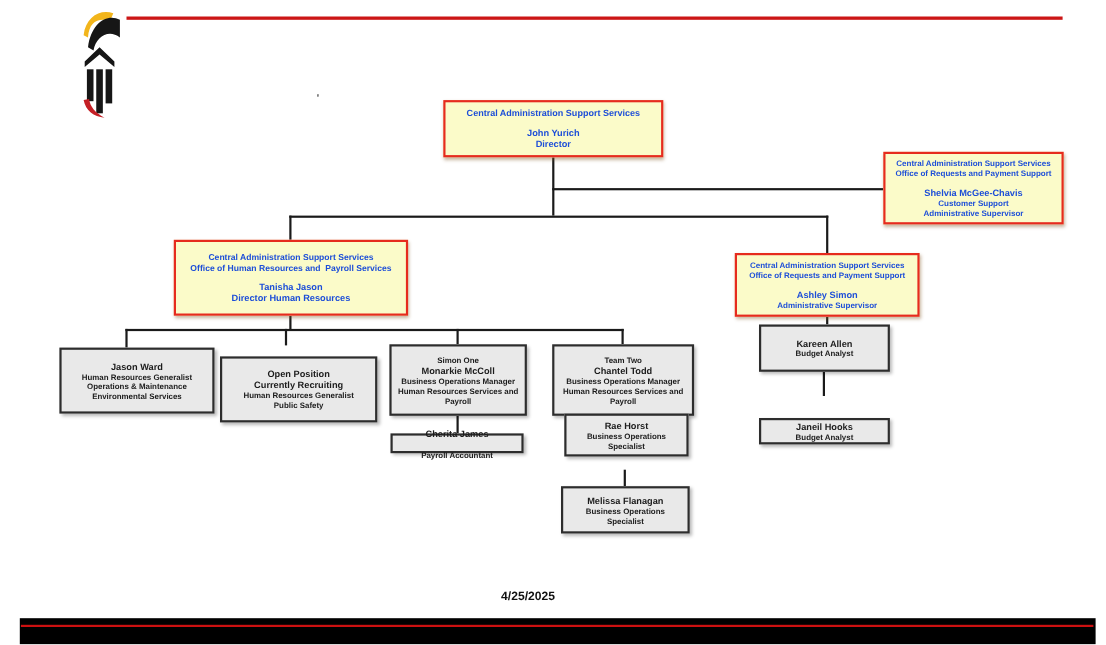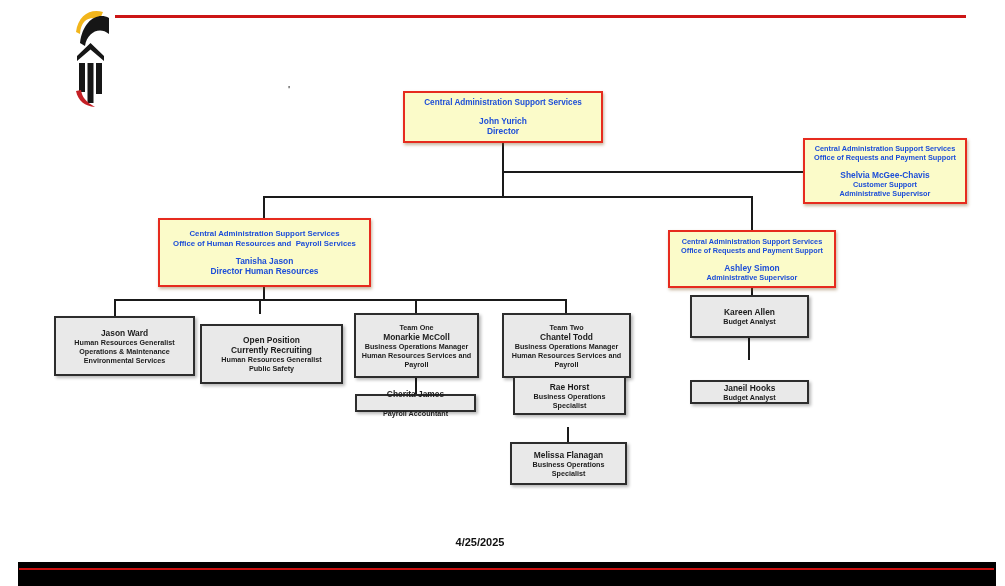--- a/index.html
+++ b/index.html
@@ -129,21 +129,21 @@
       <div class="ln title">Operations &amp; Maintenance</div>
       <div class="ln title">Environmental Services</div>
     </div>
   <div class="node staff" id="b-open">
       <div class="ln name">Open Position</div>
       <div class="ln name">Currently Recruiting</div>
       <div class="ln title">Human Resources Generalist</div>
       <div class="ln title">Public Safety</div>
     </div>
   <div class="node staff" id="b-team1">
-      <div class="ln title">Team One</div>
+      <div class="ln title">Simon One</div>
       <div class="ln name">Monarkie McColl</div>
       <div class="ln title">Business Operations Manager</div>
       <div class="ln title">Human Resources Services and</div>
       <div class="ln title">Payroll</div>
     </div>
   <div class="node staff" id="b-team2">
       <div class="ln title">Team Two</div>
       <div class="ln name">Chantel Todd</div>
       <div class="ln title">Business Operations Manager</div>
       <div class="ln title">Human Resources Services and</div>

